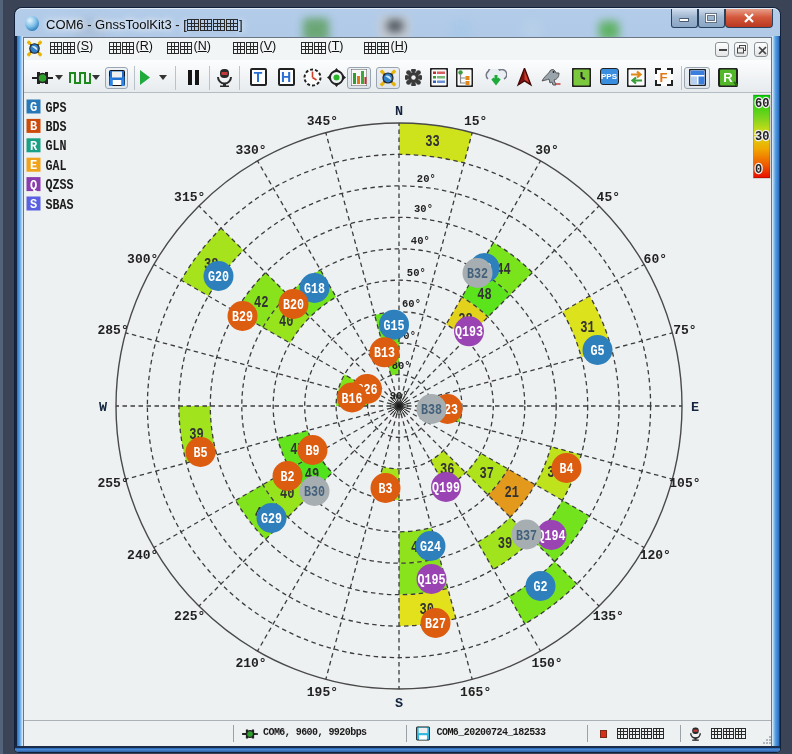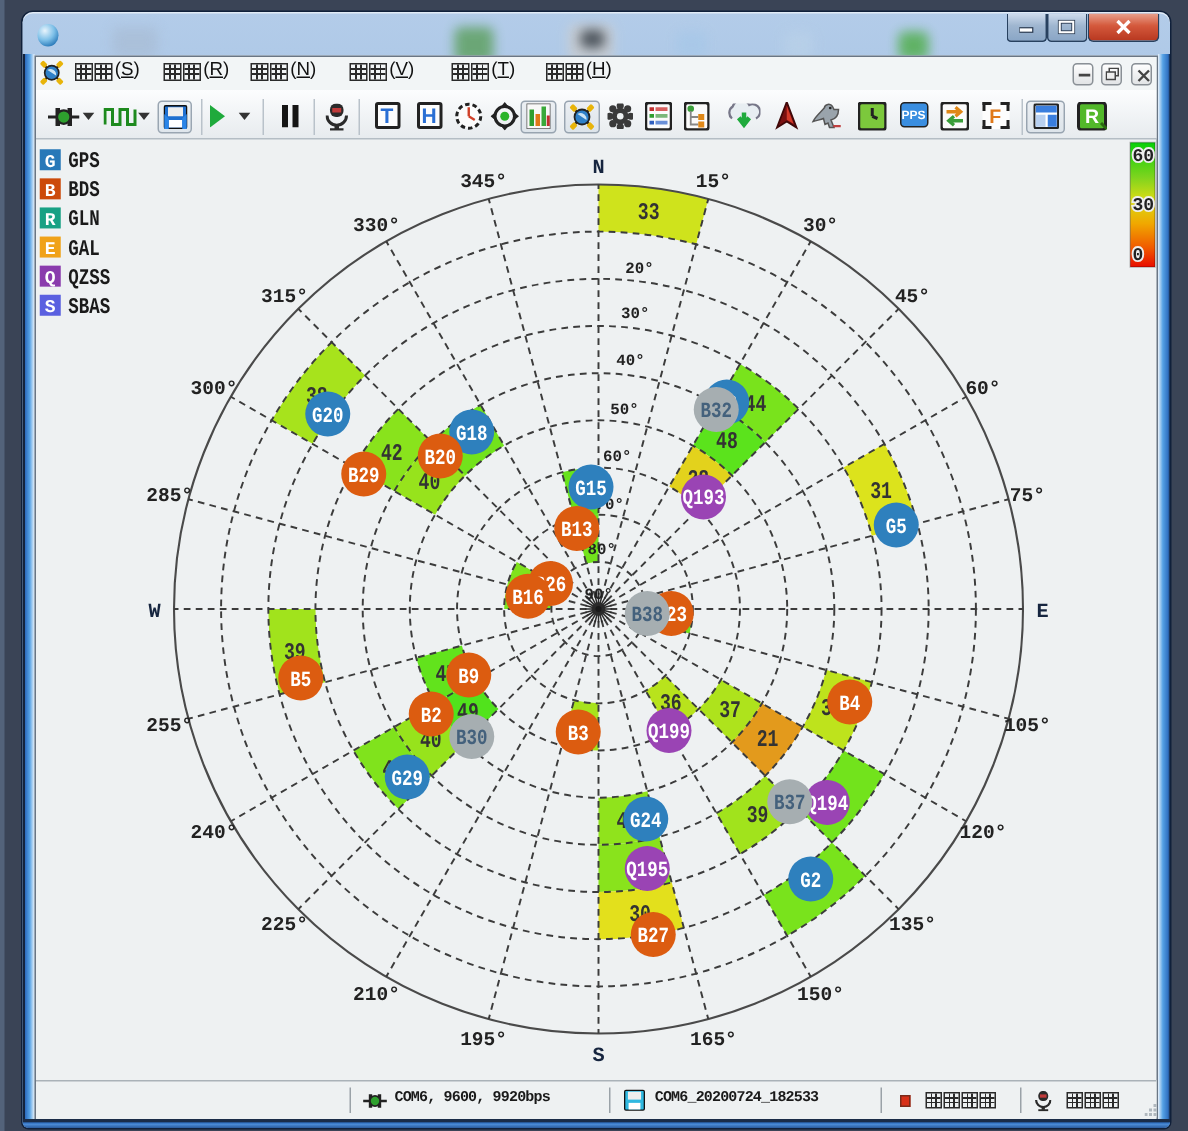--- a/index.html
+++ b/index.html
@@ -41,20 +41,21 @@
   <div class="blob" style="left:364px;top:8px;width:30px;height:25px;background:#c8ccd0;opacity:.9"></div>
   <div class="blob" style="left:372px;top:12px;width:16px;height:12px;background:#404850;opacity:.9"></div>
   <div class="blob" style="left:436px;top:13px;width:20px;height:18px;background:#a8c8e8;opacity:.9"></div>
   <div class="blob" style="left:508px;top:13px;width:19px;height:18px;background:#b8d0e8;opacity:.9"></div>
   <div class="blob" style="left:584px;top:13px;width:20px;height:19px;background:#58b058;opacity:.9"></div>
   <div class="blob" style="left:60px;top:10px;width:30px;height:20px;background:#a8bcd4;opacity:.7"></div>
   <div style="position:absolute;left:0;top:28px;width:7.5px;height:710px;background:linear-gradient(90deg,#14243e 0 1.5px,#2f6fc0 2px,#55a2e6 60%,#eaf2fa 100%)"></div>
   <div style="position:absolute;left:757px;top:28px;width:7.5px;height:710px;background:linear-gradient(90deg,#eaf2fa 0,#55a2e6 40%,#2f6fc0 85%,#14243e 100%)"></div>
   <div style="position:absolute;left:0;top:737.5px;width:764.5px;height:6px;background:linear-gradient(180deg,#1a2c48 0 2px,#2f6fc0 2.5px,#4a8ad4 60%,#2a5a9c 100%)"></div>
   <div class="ticon"></div>
+  <div class="titletxt">COM6 - GnssToolKit3 - [<span style="letter-spacing:1px"><span class="cj" style="width:12px;height:12px"></span><span class="cj" style="width:12px;height:12px"></span><span class="cj" style="width:12px;height:12px"></span><span class="cj" style="width:12px;height:12px"></span></span>]</div>
   <div class="wbtns">
     <div class="wb" style="left:0;width:27px;border-radius:0 0 3px 3px">
       <svg width="11" height="9" viewBox="0 0 11 9">
           <rect x="0" y="5" width="9" height="3" fill="#fff" stroke="#2a3a50" stroke-width="0.8"></rect>
         </svg>
       </div>
     <div class="wb" style="left:26.5px;width:27.5px;border-radius:0 0 3px 3px">
       <svg width="12" height="10" viewBox="0 0 12 10">
           <rect x="1.5" y="1.5" width="9" height="7" fill="none" stroke="#2a3a50" stroke-width="2.6"></rect>
           <rect x="1.5" y="1.5" width="9" height="7" fill="none" stroke="#fff" stroke-width="1.4"></rect>

